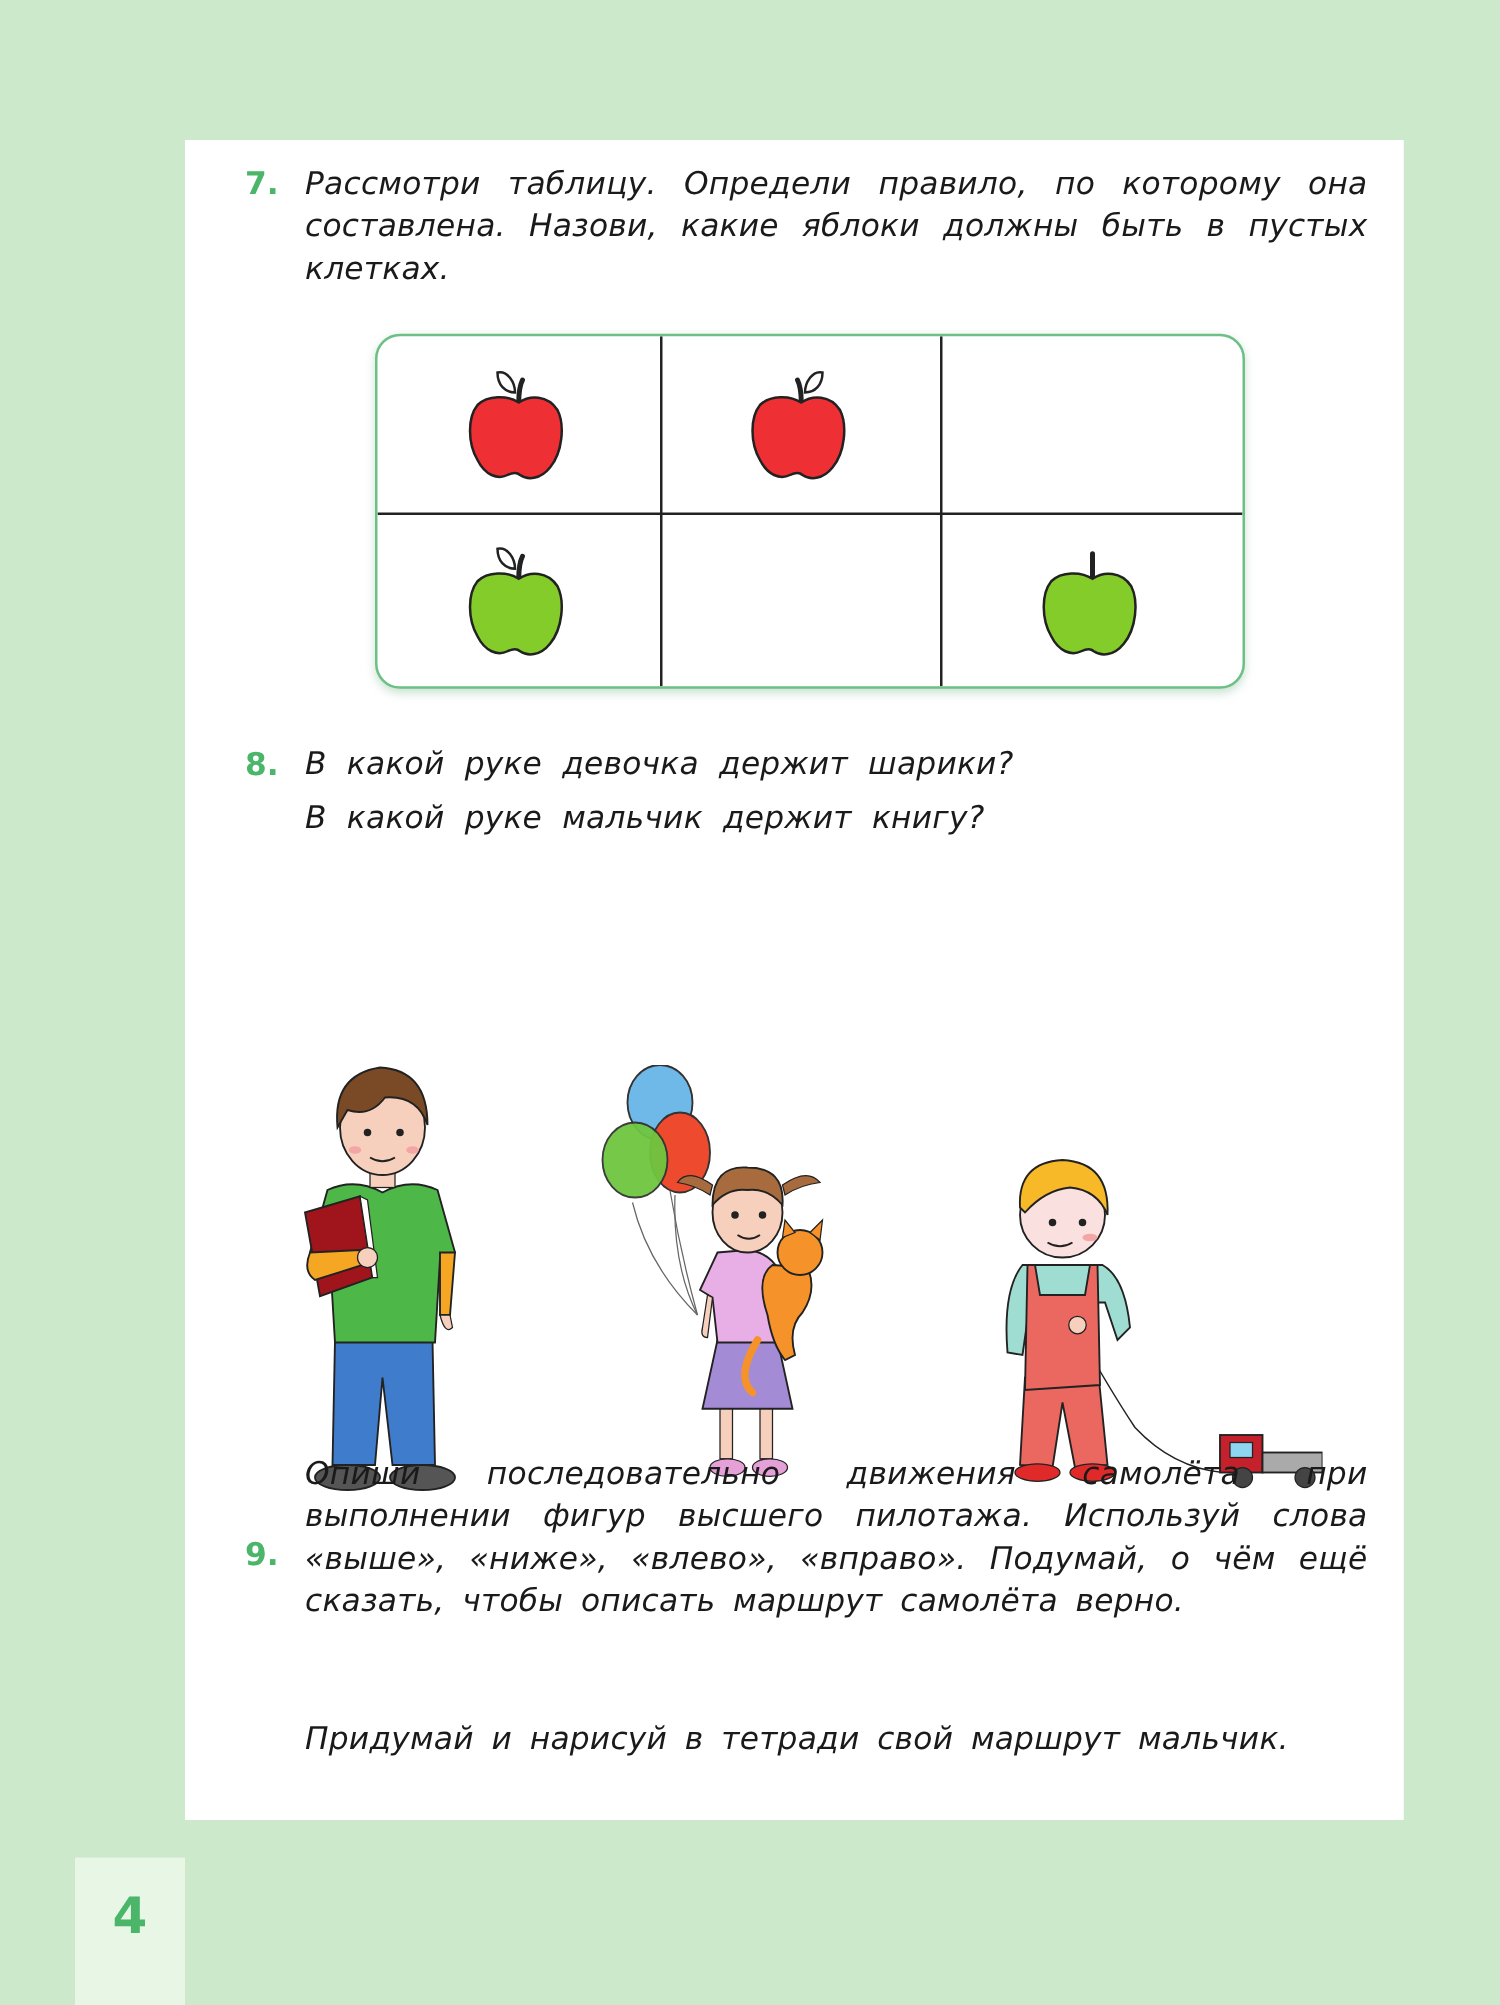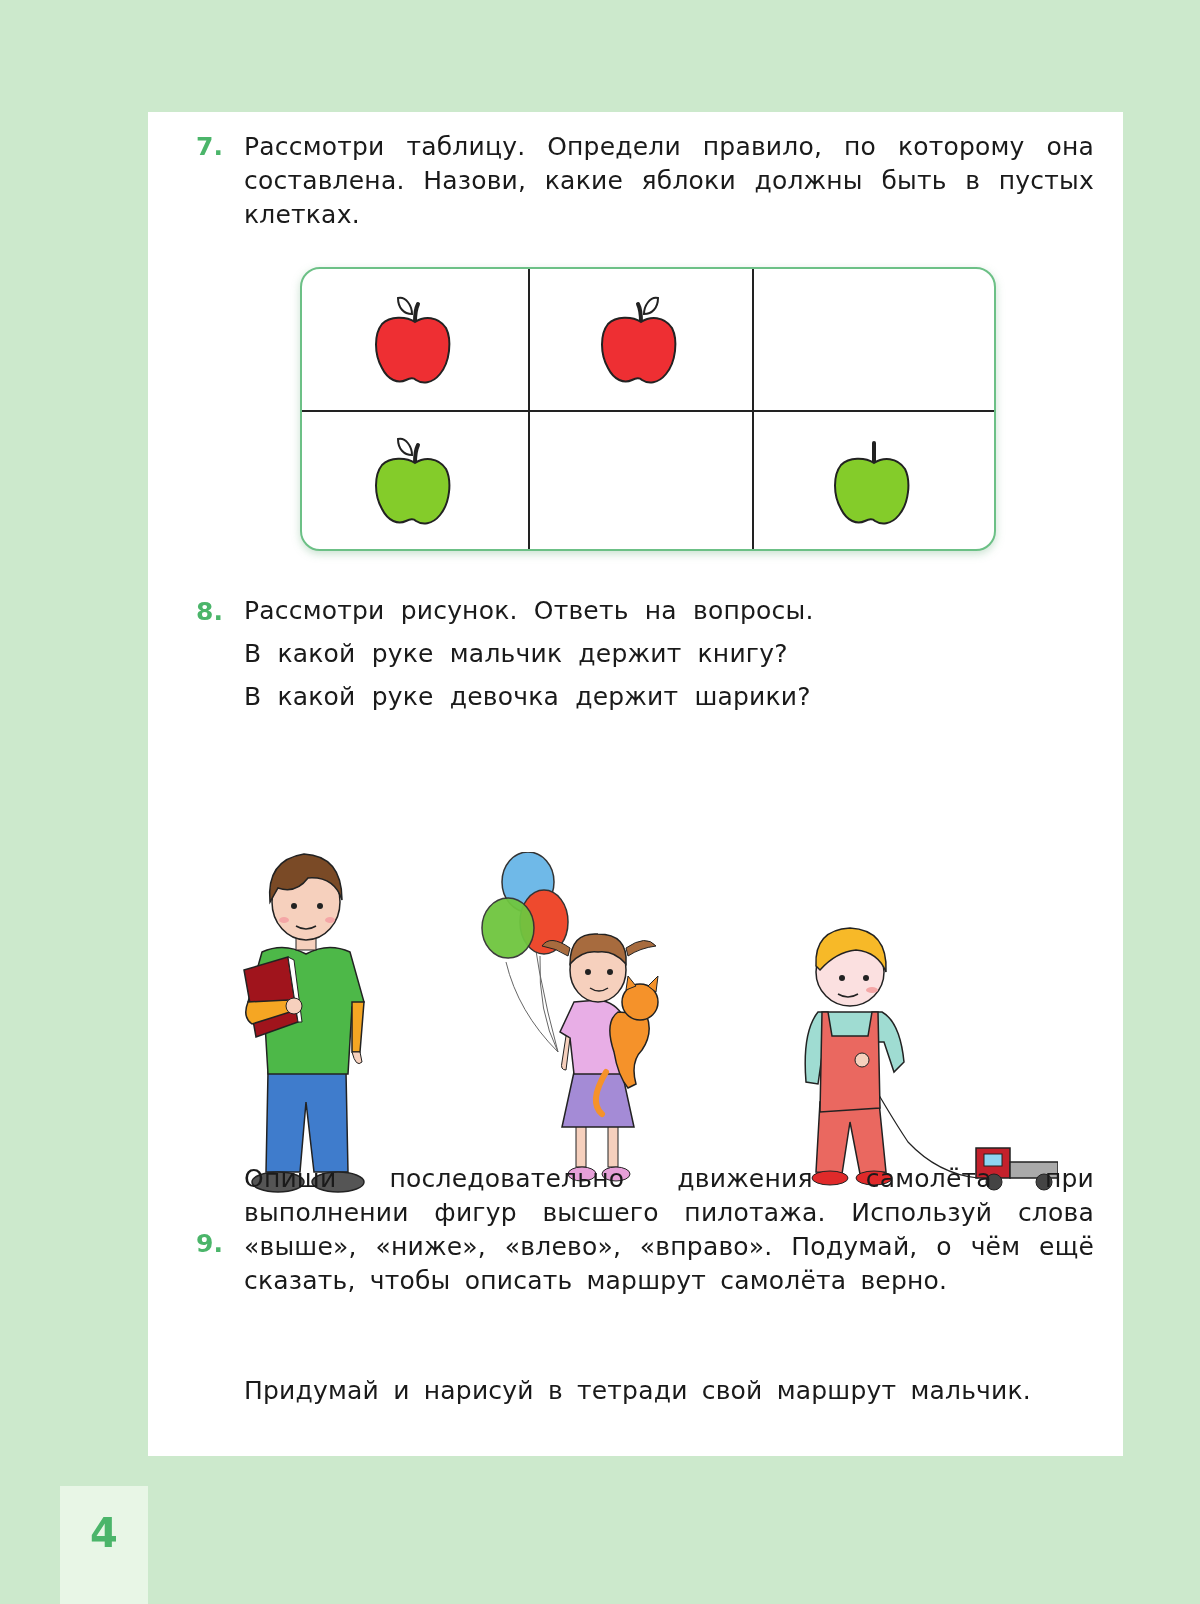--- a/index.html
+++ b/index.html
@@ -18,21 +18,21 @@
   }
   .task { position: absolute; left: 0; width: 975px; }
   .num {
     position: absolute; left: 48px;
     color: #4bb56a; font-weight: bold; font-size: 25px;
   }
   .text {
     position: absolute; left: 96px; width: 850px;
     font-size: 25px; line-height: 34px;
     text-align: justify; text-align-last: left;
-    word-spacing: 6px; letter-spacing: 0.2px;
+    word-spacing: 6px; letter-spacing: 0.2px; font-style: italic;
   }
   .q-line { font-size: 25px; line-height: 43px; word-spacing: 8px; }
   .grid {
     position: absolute; left: 152px; top: 155px;
     width: 692px; height: 280px;
     border: 2.5px solid #6cc086; border-radius: 20px;
     box-shadow: 0 3px 8px rgba(100,170,120,0.35);
     background: #fff;
     overflow: hidden;
   }
@@ -94,23 +94,22 @@
           <path d="M45 30 C45 22 45 16 45 10" fill="none" stroke="#222" stroke-width="4" stroke-linecap="round"></path>
           <path d="M45 30 C36 24 20 24 12 32 C4 42 4 62 12 76 C18 88 28 92 36 88 C40 86 44 86 46 88 C52 92 62 92 70 82 C80 70 82 48 76 36 C68 24 54 24 45 30 Z" fill="#84cc2a" stroke="#222" stroke-width="2"></path>
         </svg>
       </div>
     </div>
   </div>
 
   <div class="task" style="top:0;">
     <div class="num" style="top:485px;">8.</div>
     <div class="text" style="top:477px;">
-      <div class="q-line">Рассмотри рисунок. Ответь на вопросы.</div>
+      <div class="q-line">В какой руке девочка держит шарики?</div>
       <div class="q-line">В какой руке мальчик держит книгу?</div>
-      <div class="q-line">В какой руке девочка держит шарики?</div>
     </div>
 
     <svg class="illus" style="left:90px;top:730px;" width="140" height="360" viewBox="0 0 140 360">
 
       <path d="M30 230 L28 330 L62 330 L68 260 L76 330 L110 330 L108 230 Z" fill="#3f7ccc" stroke="#222" stroke-width="1.5"></path>
 
       <ellipse cx="40" cy="340" rx="26" ry="10" fill="#555" stroke="#222" stroke-width="1.5"></ellipse>
       <ellipse cx="100" cy="340" rx="26" ry="10" fill="#555" stroke="#222" stroke-width="1.5"></ellipse>
 
       <path d="M24 110 L10 160 L26 165 L30 232 L110 232 L114 165 L126 160 L112 110 Q90 100 68 112 Q46 100 24 110 Z" fill="#4db848" stroke="#222" stroke-width="1.5"></path>

